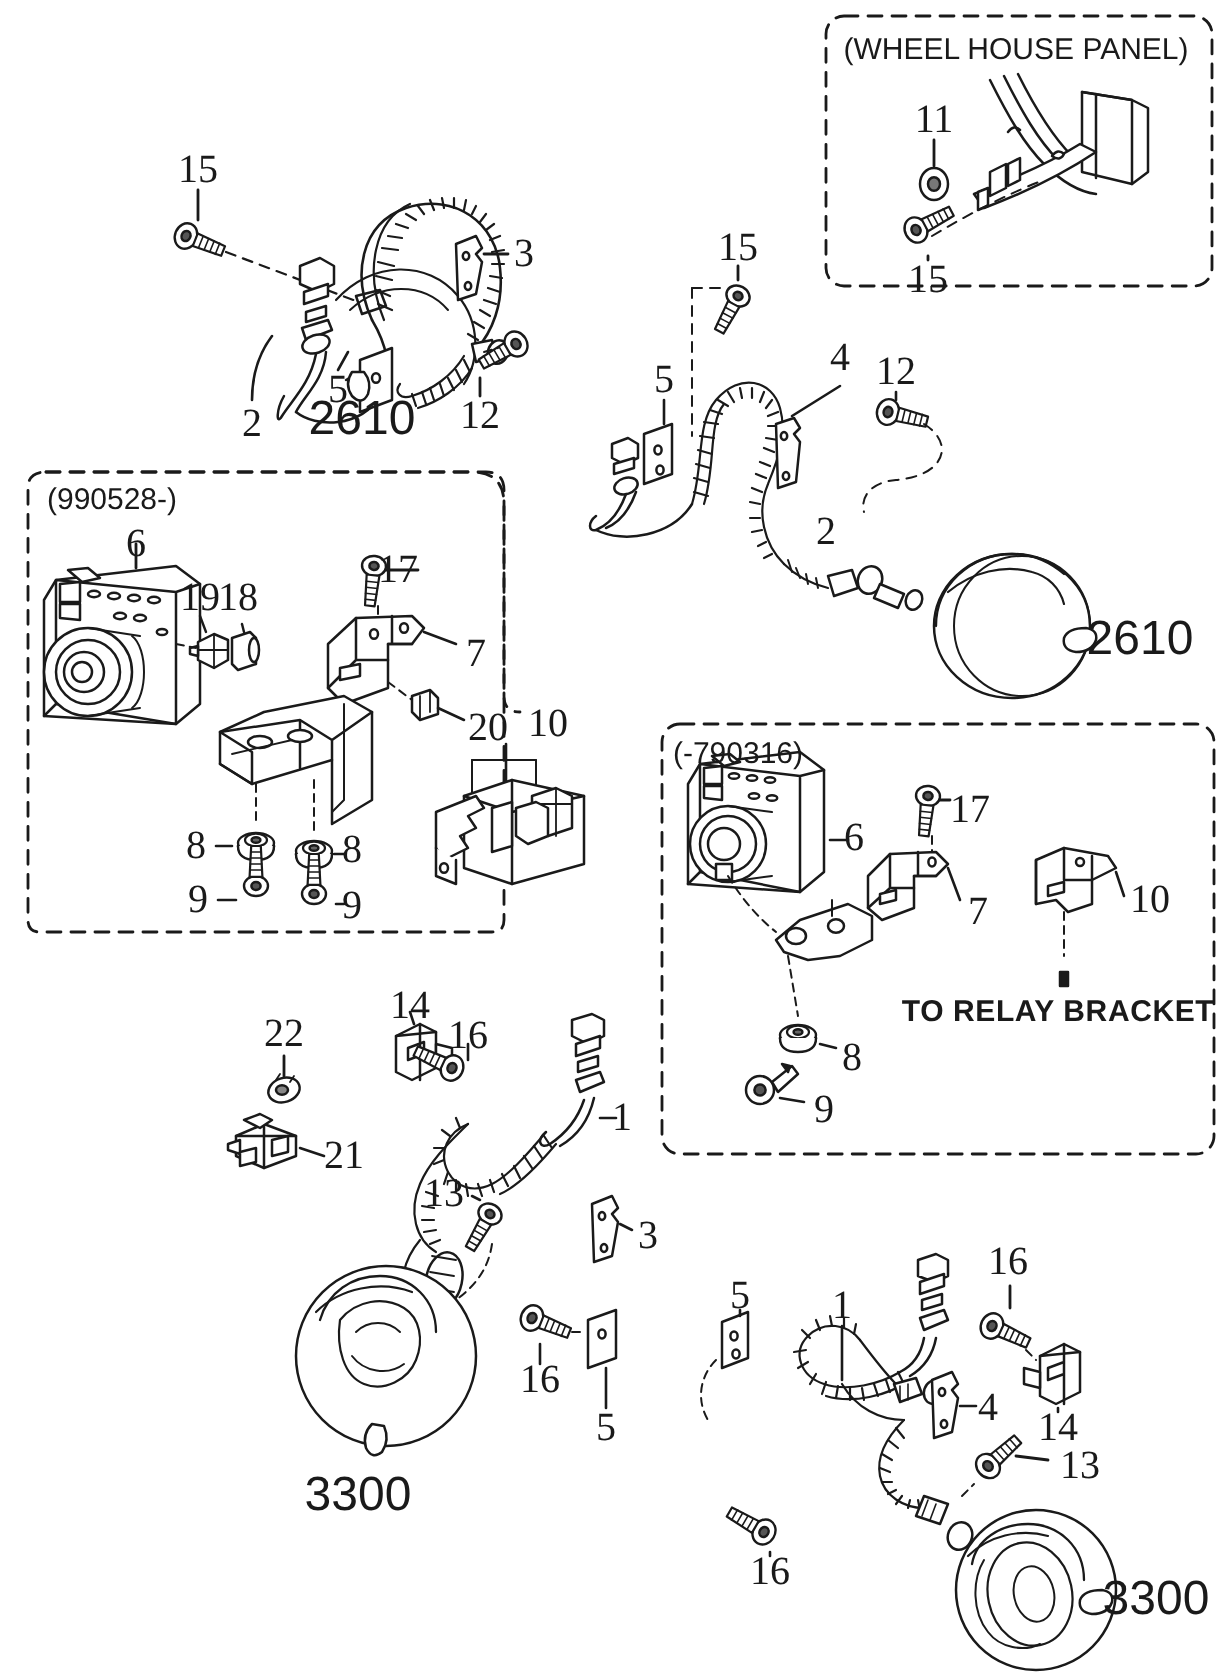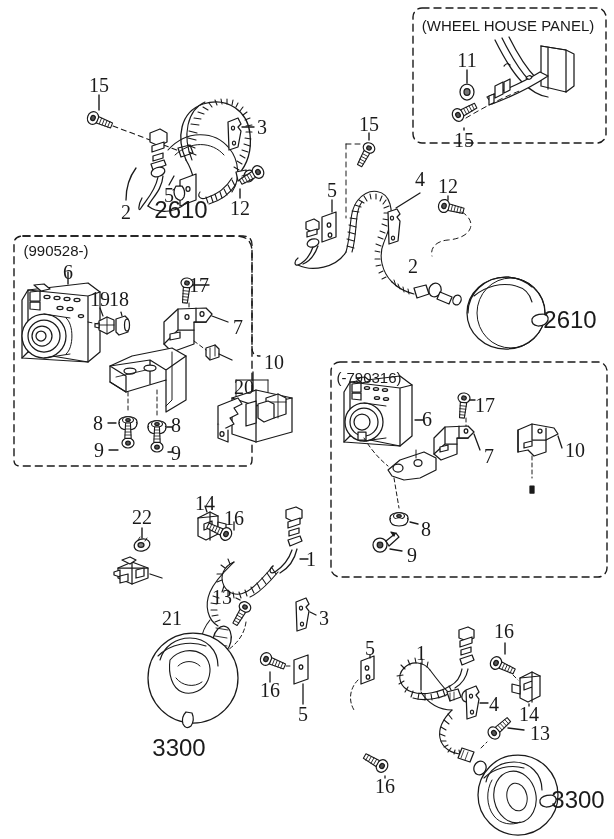--- a/index.html
+++ b/index.html
@@ -460,55 +460,56 @@
       <use href="#boltA" transform="translate(496,663) rotate(25)"></use>
       <path d="M505,643 L505,654" stroke-width="1.4"></path>
       <path d="M513,675 L518,680" stroke-dasharray="4,3" stroke-width="1"></path>
     </g>
   </svg>
 
   <div class="lbl panel-title" style="left:508px; top:25px;">(WHEEL HOUSE PANEL)</div>
   <div class="lbl panel-title" style="left:56px; top:250px;">(990528-)</div>
   <div class="lbl panel-title" style="left:369px; top:377px;">(-790316)</div>
 
+  <div class="lbl note" style="left:529px; top:506px;">TO RELAY BRACKET</div>
 
   <div class="lbl n" style="left:99px; top:85px;">15</div>
   <div class="lbl n" style="left:262px; top:127px;">3</div>
   <div class="lbl n" style="left:369px; top:124px;">15</div>
   <div class="lbl n" style="left:467px; top:60px;">11</div>
   <div class="lbl n" style="left:464px; top:140px;">15</div>
   <div class="lbl n" style="left:126px; top:212px;">2</div>
   <div class="lbl n" style="left:169px; top:195px;">5</div>
   <div class="lbl n" style="left:240px; top:208px;">12</div>
   <div class="lbl n" style="left:332px; top:190px;">5</div>
   <div class="lbl n" style="left:420px; top:179px;">4</div>
   <div class="lbl n" style="left:448px; top:186px;">12</div>
   <div class="lbl n" style="left:413px; top:266px;">2</div>
   <div class="lbl n" style="left:68px; top:272px;">6</div>
   <div class="lbl n" style="left:199px; top:285px;">17</div>
   <div class="lbl n" style="left:100px; top:299px;">19</div>
   <div class="lbl n" style="left:119px; top:299px;">18</div>
   <div class="lbl n" style="left:238px; top:327px;">7</div>
-  <div class="lbl n" style="left:244px; top:364px;margin-top:23px;">20</div>
+  <div class="lbl n" style="left:244px; top:364px;">20</div>
   <div class="lbl n" style="left:274px; top:362px;">10</div>
   <div class="lbl n" style="left:98px; top:423px;">8</div>
   <div class="lbl n" style="left:176px; top:425px;">8</div>
   <div class="lbl n" style="left:99px; top:450px;">9</div>
   <div class="lbl n" style="left:176px; top:453px;">9</div>
   <div class="lbl n" style="left:427px; top:419px;">6</div>
   <div class="lbl n" style="left:485px; top:405px;">17</div>
   <div class="lbl n" style="left:489px; top:456px;">7</div>
   <div class="lbl n" style="left:575px; top:450px;">10</div>
   <div class="lbl n" style="left:426px; top:529px;">8</div>
   <div class="lbl n" style="left:412px; top:555px;">9</div>
   <div class="lbl n" style="left:205px; top:503px;">14</div>
   <div class="lbl n" style="left:234px; top:518px;">16</div>
   <div class="lbl n" style="left:142px; top:517px;text-align:center;">22</div>
   <div class="lbl n" style="left:311px; top:559px;">1</div>
-  <div class="lbl n" style="left:172px; top:578px;margin-top:40px;">21</div>
+  <div class="lbl n" style="left:172px; top:578px;">21</div>
   <div class="lbl n" style="left:222px; top:597px;">13</div>
   <div class="lbl n" style="left:324px; top:618px;">3</div>
   <div class="lbl n" style="left:270px; top:690px;">16</div>
   <div class="lbl n" style="left:303px; top:714px;">5</div>
   <div class="lbl flagnum" style="left:179px; top:748px;">3300</div>
   <div class="lbl n" style="left:370px; top:648px;">5</div>
   <div class="lbl n" style="left:421px; top:653px;">1</div>
   <div class="lbl n" style="left:504px; top:631px;">16</div>
   <div class="lbl n" style="left:494px; top:704px;">4</div>
   <div class="lbl n" style="left:529px; top:714px;">14</div>

